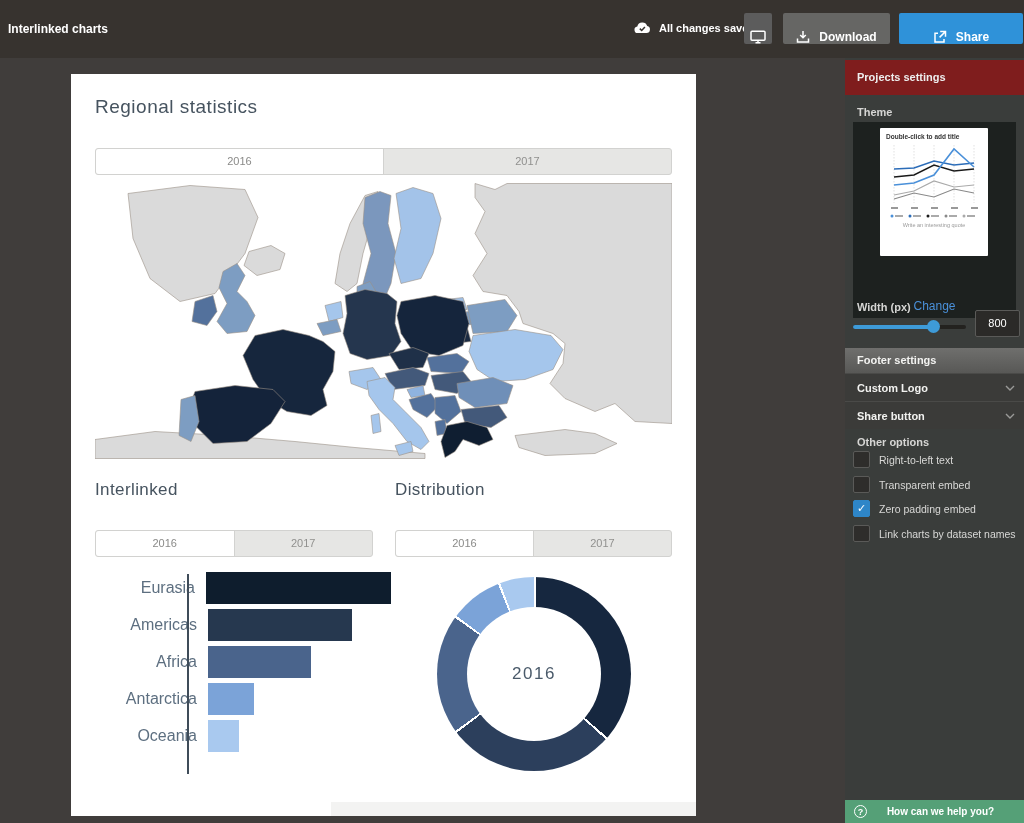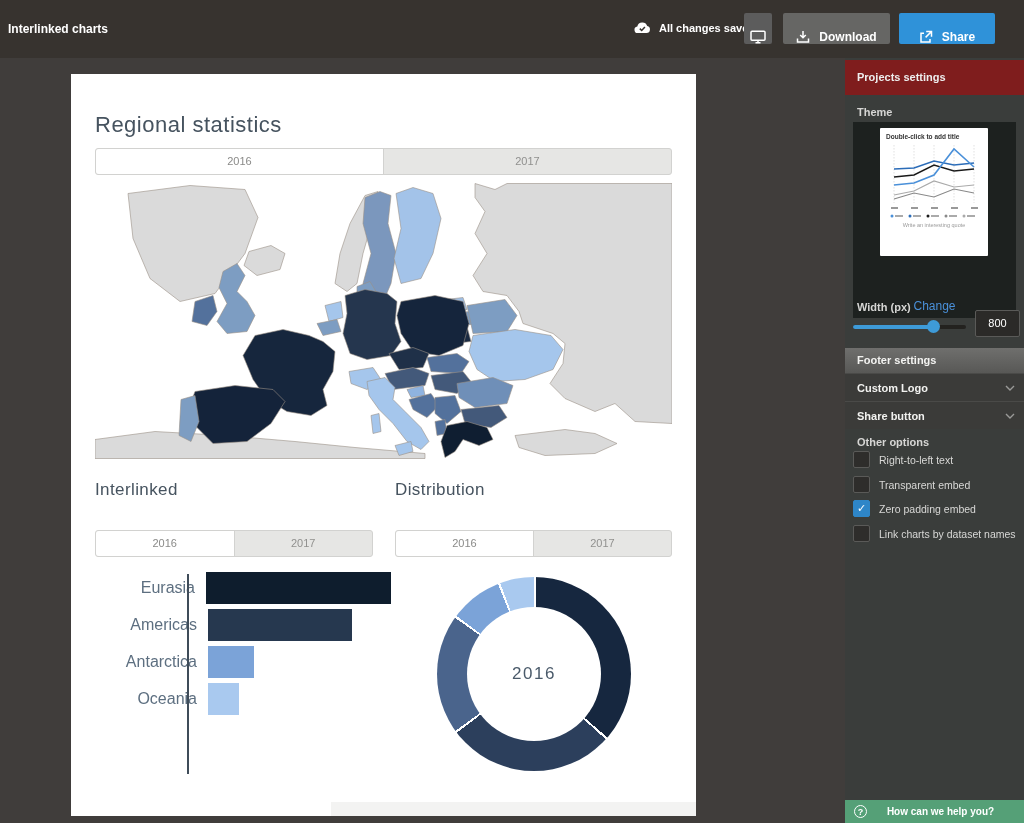--- a/index.html
+++ b/index.html
@@ -9,26 +9,26 @@
   
   .topbar { position:absolute; left:0; top:0; width:1024px; height:58px; background:#37332f; }
   .topbar-title { position:absolute; left:8px; top:22px; color:#fff; font-size:12px; font-weight:bold; }
   .save-status { position:absolute; left:633px; top:21px; display:flex; align-items:center; gap:7px;
     color:#fff; font-size:11px; font-weight:bold; }
   .btn { position:absolute; top:13px; height:31px; border-radius:2px; display:flex;
     align-items:flex-end; justify-content:center; gap:9px; color:#fff; font-size:12px;
     font-weight:bold; cursor:pointer; }
   .btn-monitor { left:744px; width:28px; background:#5c5c5c; }
   .btn-download { left:783px; width:107px; background:#666664; }
-  .btn-share { left:899px; width:96px; background:#2f92d9; }
+  .btn-share { left:899px; width:124px; background:#2f92d9; }
 
   
   .canvas { position:absolute; left:0; top:58px; width:845px; height:765px; background:#403d3b; }
   .card { position:absolute; left:71px; top:74px; width:625px; height:742px; background:#fff; }
-  .card-title { position:absolute; left:24px; top:22px; font-size:22px; color:#46535f; letter-spacing:.5px;margin-top:16px; }
+  .card-title { position:absolute; left:24px; top:22px; font-size:19px; color:#46535f; letter-spacing:.5px; }
   .card-footer-strip { position:absolute; right:0; bottom:0; width:365px; height:14px; background:#f3f3f2; }
 
   .tabbar { position:absolute; height:27px; display:flex; background:#e6e6e4;
     border:1px solid #d2d2d0; border-radius:3px; }
   .tab { flex:1; text-align:center; line-height:25px; font-size:11px; color:#90908e; cursor:pointer; }
   .tab.active { background:#fff; border-right:1px solid #d2d2d0; border-radius:3px 0 0 3px;
     color:#8a8a88; }
   .tabbar-map { left:24px; top:74px; width:577px; }
   .tabbar-comparison { left:24px; top:456px; width:278px; }
   .tabbar-distribution { left:324px; top:456px; width:277px; }
@@ -217,20 +217,26 @@
   <div class="bar-row">
         <div class="bar-label">Eurasia</div>
         <div class="bar-track">
           <div class="bar" style="width: 185px; background: rgb(14, 29, 45);"></div>
         </div>
       </div>
       <div class="bar-row">
         <div class="bar-label">Americas</div>
         <div class="bar-track">
           <div class="bar" style="width: 144px; background: rgb(38, 56, 79);"></div>
+        </div>
+      </div>
+      <div class="bar-row">
+        <div class="bar-label">Africa</div>
+        <div class="bar-track">
+          <div class="bar" style="width: 103px; background: rgb(74, 100, 140);"></div>
         </div>
       </div>
       <div class="bar-row">
         <div class="bar-label">Antarctica</div>
         <div class="bar-track">
           <div class="bar" style="width: 46px; background: rgb(123, 163, 216);"></div>
         </div>
       </div>
       <div class="bar-row">
         <div class="bar-label">Oceania</div>

